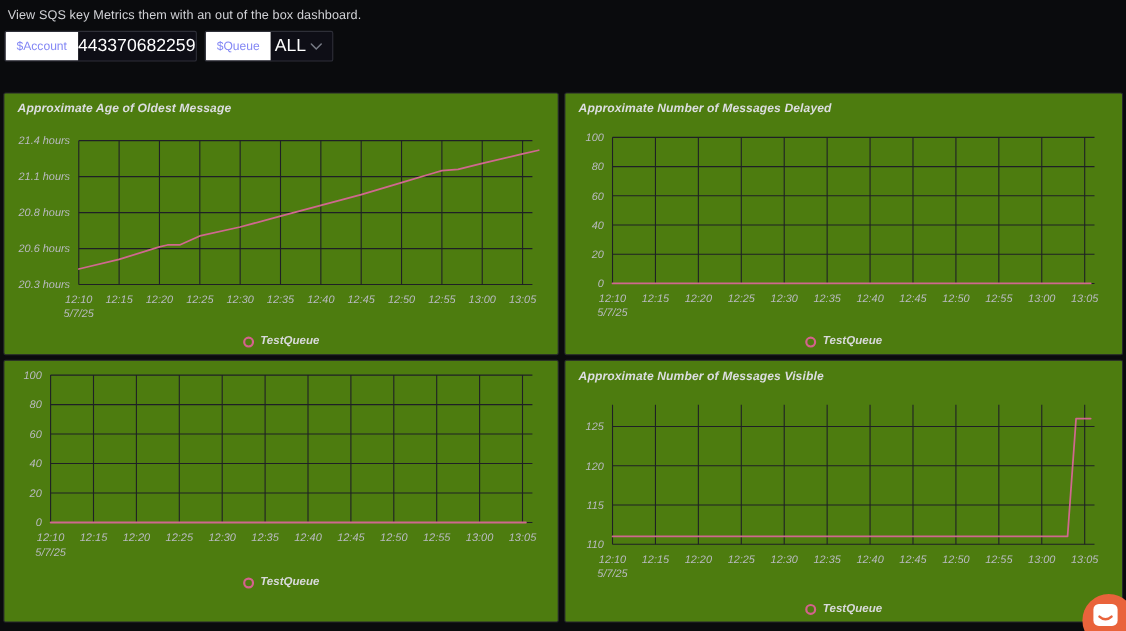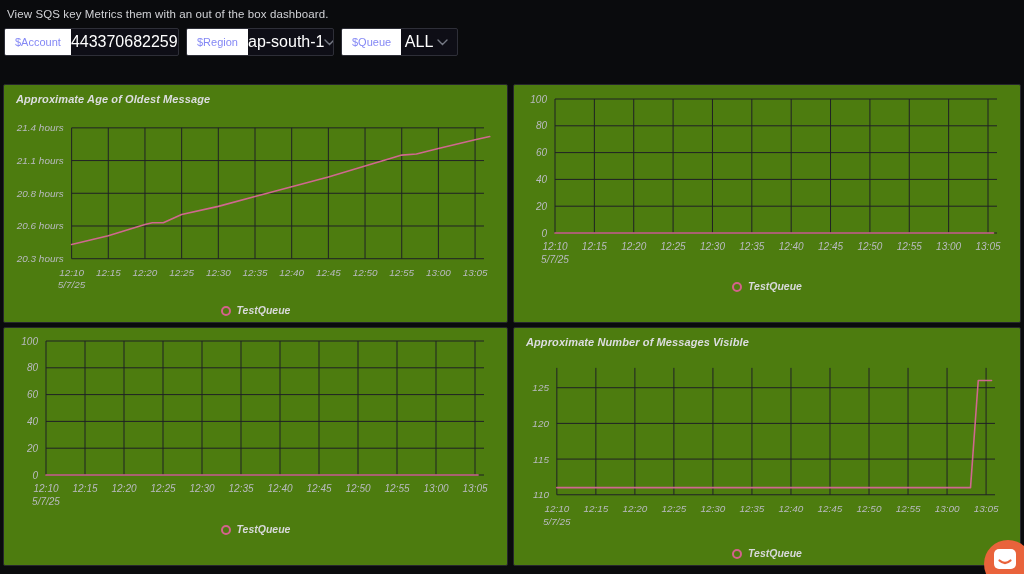--- a/index.html
+++ b/index.html
@@ -123,29 +123,20 @@
 </style>
 </head>
 <body>
 
 <div class="desc">View SQS key Metrics them with an out of the box dashboard.</div>
 
 <div class="vars">
   <div class="var-control w1">
     <span class="var-label" style="color: rgb(132, 136, 245);">$Account</span>
     <span class="var-value">443370682259</span>
-    <span class="chev">
-      <svg width="11" height="7" viewBox="0 0 11 7">
-          <polyline points="1,1 5.5,5.5 10,1" fill="none" stroke="currentColor" stroke-width="1.4" stroke-linecap="round"></polyline>
-        </svg>
-    </span>
-  </div>
-  <div class="var-control w2">
-    <span class="var-label" style="color: rgb(132, 136, 245);">$Region</span>
-    <span class="var-value">ap-south-1</span>
     <span class="chev">
       <svg width="11" height="7" viewBox="0 0 11 7">
           <polyline points="1,1 5.5,5.5 10,1" fill="none" stroke="currentColor" stroke-width="1.4" stroke-linecap="round"></polyline>
         </svg>
     </span>
   </div>
   <div class="var-control w3">
     <span class="var-label" style="color: rgb(132, 136, 245);">$Queue</span>
     <span class="var-value">ALL</span>
     <span class="chev">
@@ -198,20 +189,21 @@
         <text x="473" y="166" text-anchor="middle">13:05</text>
         <polyline points="66.0,134.7 103.0,125.9 140.0,114.4 147.4,112.7 158.5,112.7 177.0,104.4 214.0,96.2 251.0,86.3 288.0,76.4 325.0,66.5 362.0,55.5 391.6,46.7 399.0,44.5 413.8,43.4 436.0,37.9 473.0,29.1 487.8,25.8" fill="none" stroke="#d0688f" stroke-width="1.6" stroke-linejoin="round" stroke-linecap="round"></polyline>
       </svg>
     <div class="legend">
       <span class="ring" style="border-color: rgb(212, 98, 140);"></span>
       <span class="legend-label">TestQueue</span>
     </div>
   </section>
 
   <section class="panel">
+    <header class="panel-title">Approximate Number of Messages Delayed</header>
     <svg class="chart" id="chart1" viewBox="0 0 506 189">
         <line x1="41" y1="148" x2="483" y2="148" stroke="#1f2025" stroke-width="1"></line>
         <text x="33" y="151.5" text-anchor="end">0</text>
         <line x1="41" y1="121.2" x2="483" y2="121.2" stroke="#1f2025" stroke-width="1"></line>
         <text x="33" y="124.7" text-anchor="end">20</text>
         <line x1="41" y1="94.4" x2="483" y2="94.4" stroke="#1f2025" stroke-width="1"></line>
         <text x="33" y="97.9" text-anchor="end">40</text>
         <line x1="41" y1="67.6" x2="483" y2="67.6" stroke="#1f2025" stroke-width="1"></line>
         <text x="33" y="71.1" text-anchor="end">60</text>
         <line x1="41" y1="40.8" x2="483" y2="40.8" stroke="#1f2025" stroke-width="1"></line>

